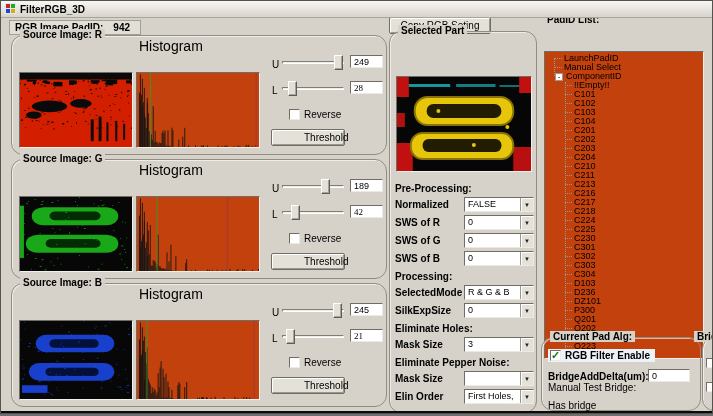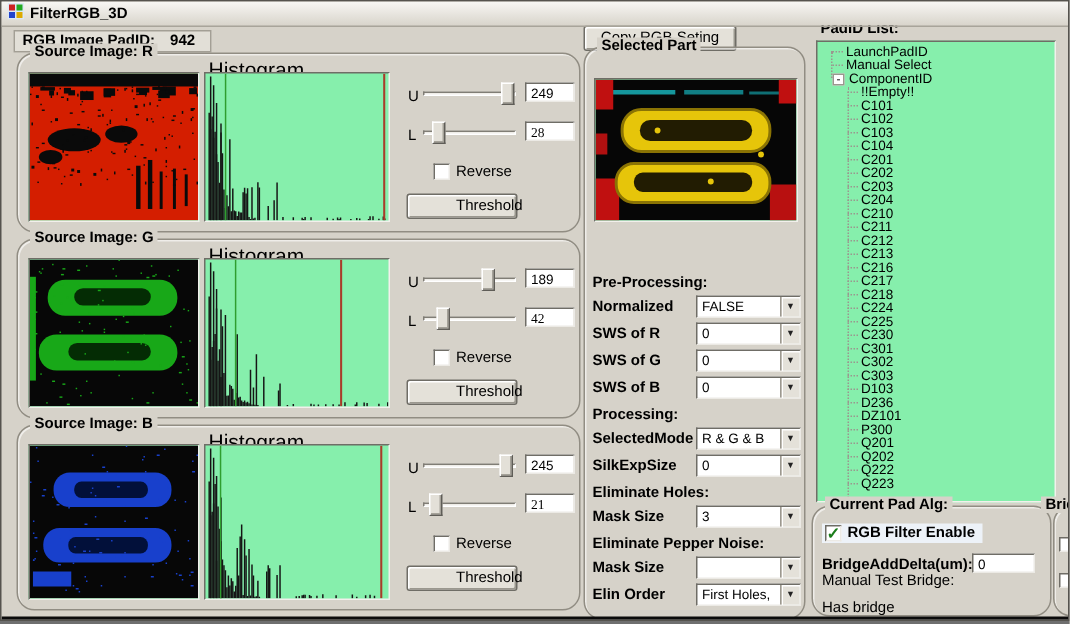--- a/index.html
+++ b/index.html
@@ -4,21 +4,21 @@
 <style>
   *{margin:0;padding:0;box-sizing:border-box;}
   html,body{margin:0;background:#6f6f6f;}
   .window{position:relative;width:713px;height:414px;background:#d6d2c9;font-family:"Liberation Sans",sans-serif;
     font-size:10px;color:#000;overflow:hidden;border:1px solid #55534e;}
   .titlebar{position:absolute;left:0;top:0;right:0;height:17px;background:linear-gradient(#f8f7f4,#d8d4cb);
     border-bottom:1px solid #a8a49a;display:flex;align-items:center;gap:4px;padding:0 4px;z-index:5;}
   .title-text{font-weight:bold;font-size:10px;}
   .group{position:absolute;border:1px solid #918d83;border-radius:12px;box-shadow:inset 1px 1px 0 rgba(255,255,255,.6);}
   .legend{position:absolute;top:-7px;left:8px;background:#d6d2c9;padding:0 3px;font-weight:bold;white-space:nowrap;}
-  .sunken{background:#86efac;border:1px solid;border-color:#6f6d66 #f2f0ec #f2f0ec #6f6d66;}
+  .sunken{background:#c2410c;border:1px solid;border-color:#6f6d66 #f2f0ec #f2f0ec #6f6d66;margin-top:24px;}
   .btn{position:absolute;background:#e4e1d9;border:1px solid #6f6d66;border-radius:2px;
     box-shadow:inset 1px 1px 0 #fff,inset -1px -1px 0 #9b988f;font-family:inherit;font-size:10px;color:#000;cursor:pointer;}
   .textbox{position:absolute;background:#fff;border:1px solid;border-color:#6f6d66 #eceae5 #eceae5 #6f6d66;
     font-size:9px;line-height:10px;padding:1px 3px;white-space:nowrap;overflow:hidden;}
   .checkbox{width:11px;height:11px;background:#fff;border:1px solid;border-color:#6f6d66 #eceae5 #eceae5 #6f6d66;
     position:relative;flex:0 0 auto;}
   .checkbox.checked::after{content:"✓";position:absolute;left:0;top:-2px;font-size:11px;font-weight:bold;color:#1b7d1b;}
   
   .padid-panel{position:absolute;left:8px;top:19px;width:132px;height:15px;display:flex;gap:10px;align-items:center;
     padding:0 5px;font-weight:bold;background:#e2dfd7;border:1px solid #a39f95;}
@@ -156,24 +156,20 @@
       <div class="tree-row lvl1">
         <span class="conn"></span>
         <span class="tlab">C210</span>
       </div>
       <div class="tree-row lvl1">
         <span class="conn"></span>
         <span class="tlab">C211</span>
       </div>
       <div class="tree-row lvl1">
         <span class="conn"></span>
-        <span class="tlab">C212</span>
-      </div>
-      <div class="tree-row lvl1">
-        <span class="conn"></span>
         <span class="tlab">C213</span>
       </div>
       <div class="tree-row lvl1">
         <span class="conn"></span>
         <span class="tlab">C216</span>
       </div>
       <div class="tree-row lvl1">
         <span class="conn"></span>
         <span class="tlab">C217</span>
       </div>
@@ -197,20 +193,24 @@
         <span class="conn"></span>
         <span class="tlab">C301</span>
       </div>
       <div class="tree-row lvl1">
         <span class="conn"></span>
         <span class="tlab">C302</span>
       </div>
       <div class="tree-row lvl1">
         <span class="conn"></span>
         <span class="tlab">C303</span>
+      </div>
+      <div class="tree-row lvl1">
+        <span class="conn"></span>
+        <span class="tlab">C304</span>
       </div>
       <div class="tree-row lvl1">
         <span class="conn"></span>
         <span class="tlab">D103</span>
       </div>
       <div class="tree-row lvl1">
         <span class="conn"></span>
         <span class="tlab">D236</span>
       </div>
       <div class="tree-row lvl1">

